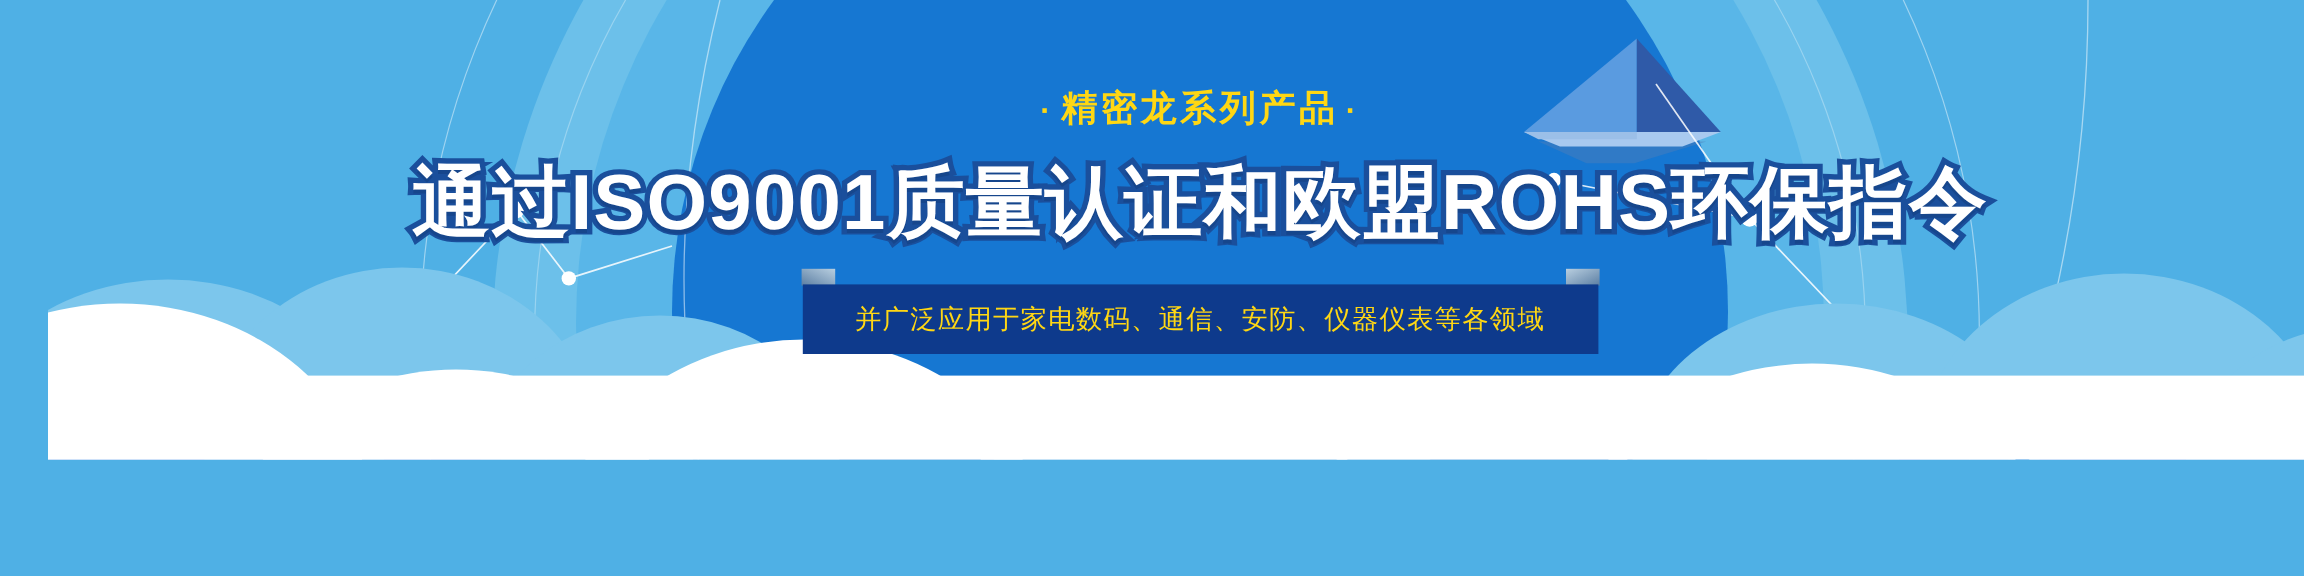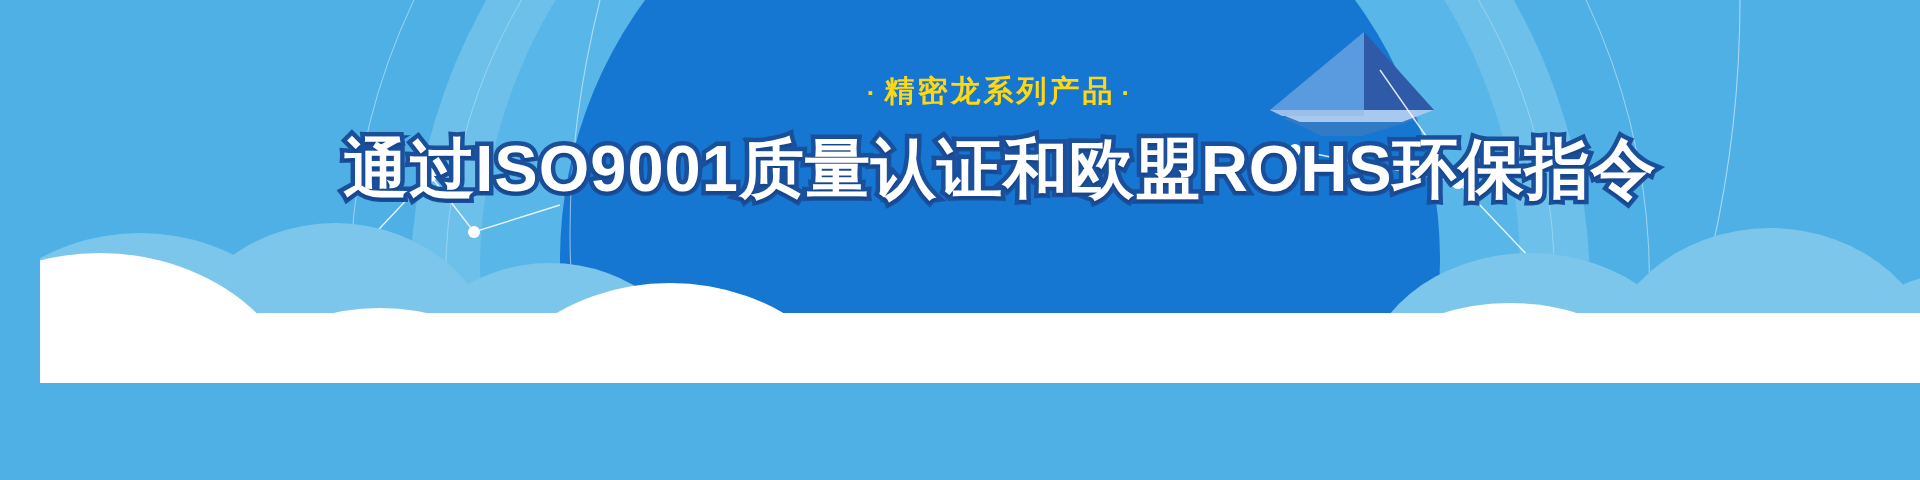--- a/index.html
+++ b/index.html
@@ -219,15 +219,20 @@
   </div>
 
   <div class="content">
 
     <div class="eyebrow">
       <span class="dot-sep">·</span><span>精密龙系列产品</span><span class="dot-sep">·</span>
     </div>
 
     <div class="headline">通过ISO9001质量认证和欧盟ROHS环保指令</div>
 
+    <div class="subbar-wrap">
+      <div class="ribbon-fold-left"></div>
+      <div class="ribbon-fold"></div>
+      <div class="subbar">并广泛应用于家电数码、通信、安防、仪器仪表等各领域</div>
+    </div>
 
   </div>
 </div>
 
 </body></html>

